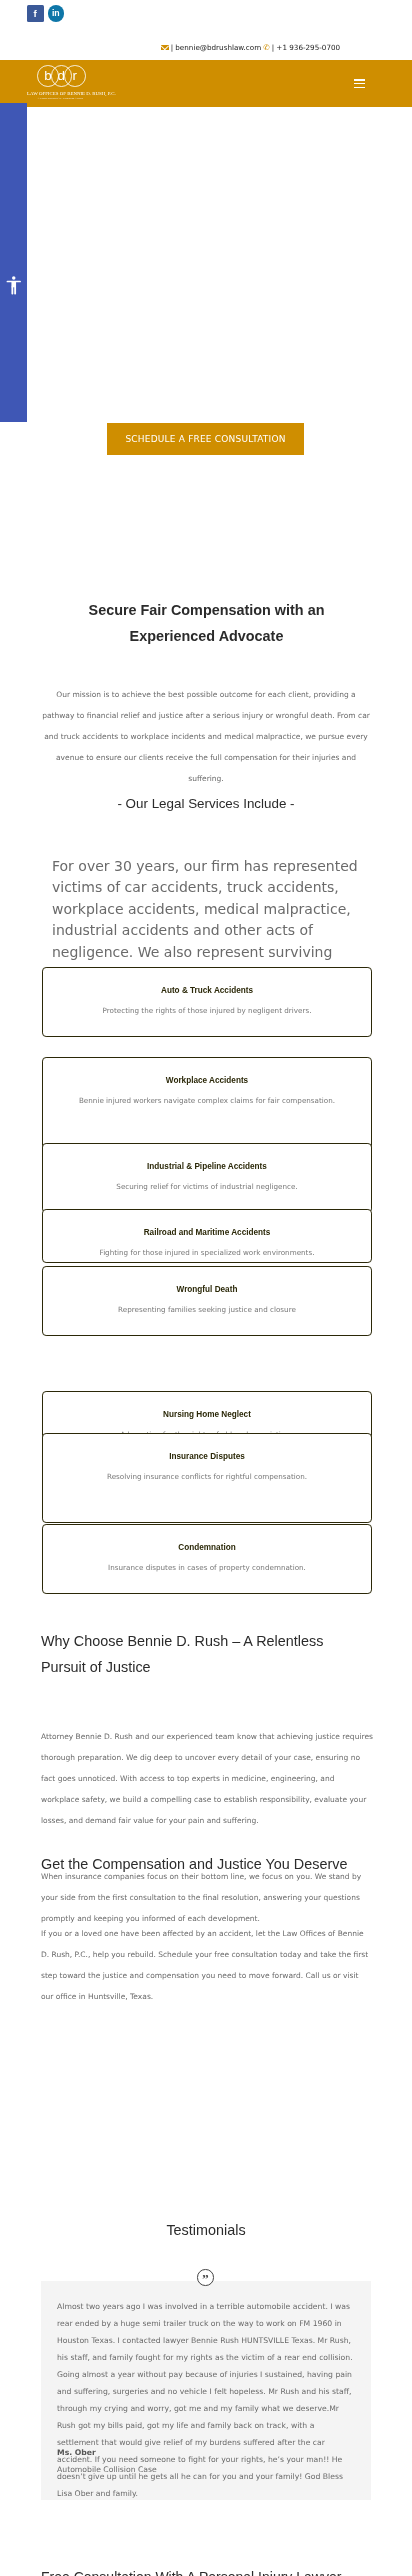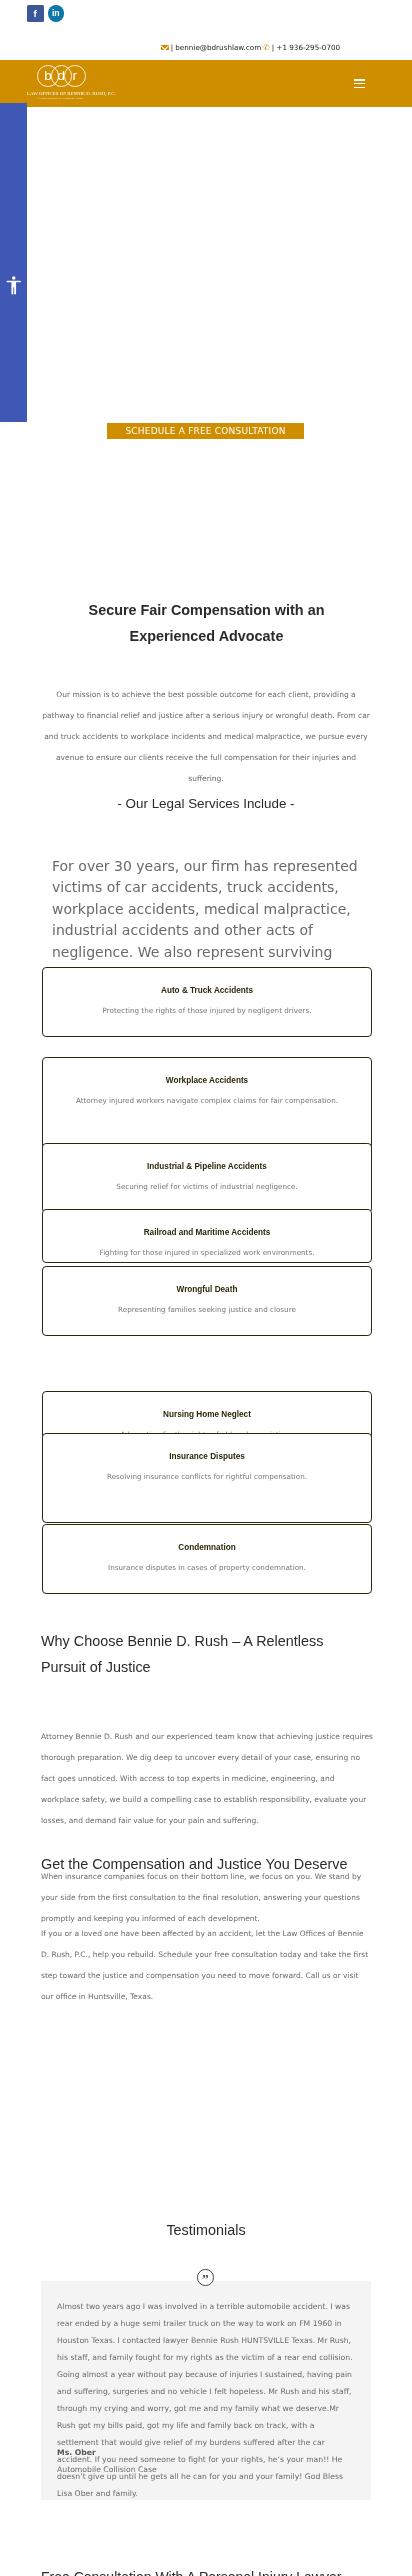--- a/index.html
+++ b/index.html
@@ -25,21 +25,21 @@
   .logo-name { font-family: "Liberation Serif", serif; font-size: 4.9px; letter-spacing: 0; white-space: nowrap; margin-top: 0px; }
   .logo-sub { font-family: "Liberation Serif", serif; font-size: 2.8px; letter-spacing: 0.1px; margin-top: 0.5px; }
   .hamburger { left: 354px; top: 19px; width: 11.3px; height: 9.3px; display: flex; flex-direction: column; justify-content: space-between; cursor: pointer; }
   .hamburger i { display: block; height: 1.5px; background: #fff; }
 
   
   .a11y { left: 0; top: 103px; width: 27px; height: 319px; background: #3f57b5; }
   .a11y-icon { position: absolute; left: 5.7px; top: 173px; width: 15.5px; height: 18.5px; }
 
   
-  .cta { left: 107px; top: 423px; width: 197px; height: 16px; background: #cf8e00; color: #fff; font-size: 9px; display: flex; align-items: center; justify-content: center; letter-spacing: 0.2px; cursor: pointer; }
+  .cta { left: 107px; top: 423px; width: 197px; height: 32px; background: #cf8e00; color: #fff; font-size: 9px; display: flex; align-items: center; justify-content: center; letter-spacing: 0.2px; cursor: pointer; }
 
   h2.sec { font-family: "Liberation Sans", sans-serif; font-weight: normal; color: #2b2b2b; }
   p.body { font-size: 7.3px; line-height: 14px; color: #6a6a6a; }
 
   
   .card { position: absolute; left: 42px; width: 330px; border: 1px solid #2b2808; border-radius: 4.1px; text-align: center; background: #fff; }
   .card h3 { font-family: "Liberation Sans", sans-serif; font-weight: bold; font-size: 8.2px; color: #2b2808; margin-top: 18px; }
   .card p { font-size: 7.2px; color: #777; line-height: 14px; margin: 9.3px 20.6px 0; }
 
   
@@ -98,21 +98,21 @@
 <h2 class="abs sec" style="left:0; top:796px; width:412px; text-align:center; font-size:13.4px;">- Our Legal Services Include -</h2>
 <p class="abs body" style="left:52px; top:856px; width:309px; font-size:14px; line-height:21.4px;">For over 30 years, our firm has represented victims of car accidents, truck accidents, workplace accidents, medical malpractice, industrial accidents and other acts of negligence. We also represent surviving families who are pursuing wrongful death cases for the loss of a loved one.</p>
 <p class="abs body" style="left:52px; top:977px; width:309px; font-size:8.5px; line-height:21.4px;">Our goal in every personal injury case is to obtain the maximum possible compensation for our client.</p>
 
 <div class="card" style="top:967px; height:70px;">
   <h3>Auto &amp; Truck Accidents</h3>
   <p>Protecting the rights of those injured by negligent drivers.</p>
 </div>
 <div class="card" style="top:1057px; height:104px;">
   <h3>Workplace Accidents</h3>
-  <p>Attorney injured workers navigate complex claims for fair compensation.</p>
+  <p>Bennie injured workers navigate complex claims for fair compensation.</p>
 </div>
 <div class="card" style="top:1143px; height:70px;">
   <h3>Industrial &amp; Pipeline Accidents</h3>
   <p>Securing relief for victims of industrial negligence.</p>
 </div>
 <div class="card" style="top:1209px; height:54px;">
   <h3>Railroad and Maritime Accidents</h3>
   <p>Fighting for those injured in specialized work environments.</p>
 </div>
 <div class="card" style="top:1238px; height:70px;margin-top:28px;">

